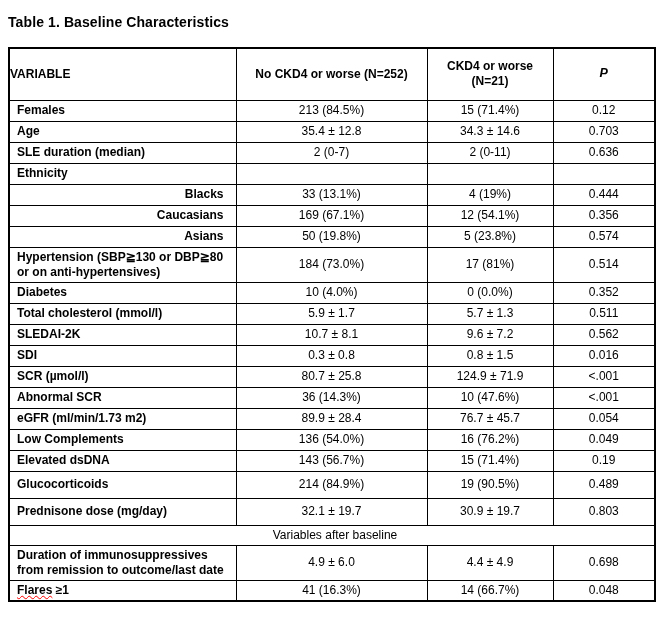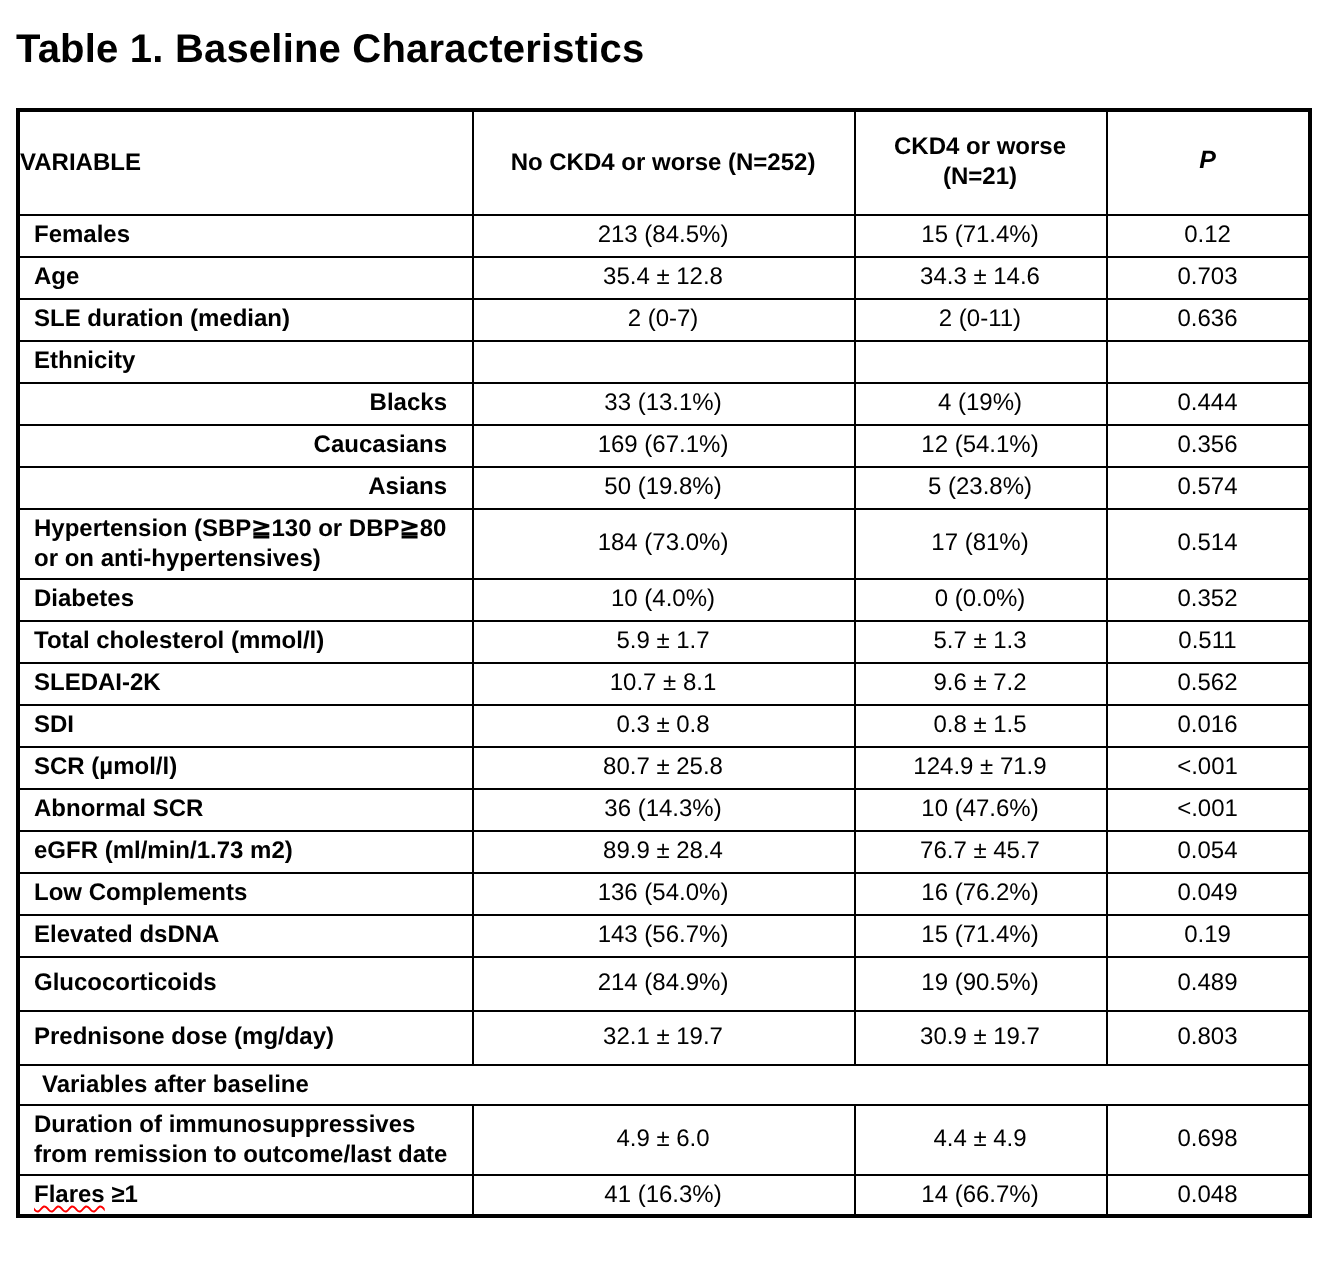--- a/index.html
+++ b/index.html
@@ -6,21 +6,21 @@
   html, body { background: #ffffff; }
   body {
     width: 668px;
     height: 632px;
     color: #000000;
     font-family: "Liberation Sans", sans-serif;
     overflow: hidden;
   }
   .page { padding: 10px 8px 0 8px; }
   .doc-title {
-    font-size: 20px;
+    font-size: 14px;
     font-weight: bold;
     margin: 4px 0 17px 0;
     letter-spacing: 0.1px;
   }
   table.data-table {
     border-collapse: collapse;
     width: 646px;
     table-layout: fixed;
     border: 2px solid #000000;
   }
@@ -44,21 +44,21 @@
   th.p-head { font-style: italic; font-size: 12.5px; }
   .var-cell {
     font-weight: bold;
     text-align: left;
     padding-left: 7px;
     height: 21px;
   }
   .var-cell.right { text-align: right; padding-right: 12px; }
   .val-cell { text-align: center; height: 21px; }
   tr.roomy .var-cell, tr.roomy .val-cell { height: 27px; }
-  .section-cell { font-weight: bold; text-align: left; padding-left: 11px; height: 20px; }
+  .section-cell { font-weight: normal; text-align: center; padding-left: 11px; height: 20px; }
   .wavy {
     text-decoration-line: underline;
     text-decoration-style: wavy;
     text-decoration-color: #ff0000;
     text-decoration-thickness: 1px;
     text-decoration-skip-ink: none;
   }
 </style>
 </head>
 <body>

